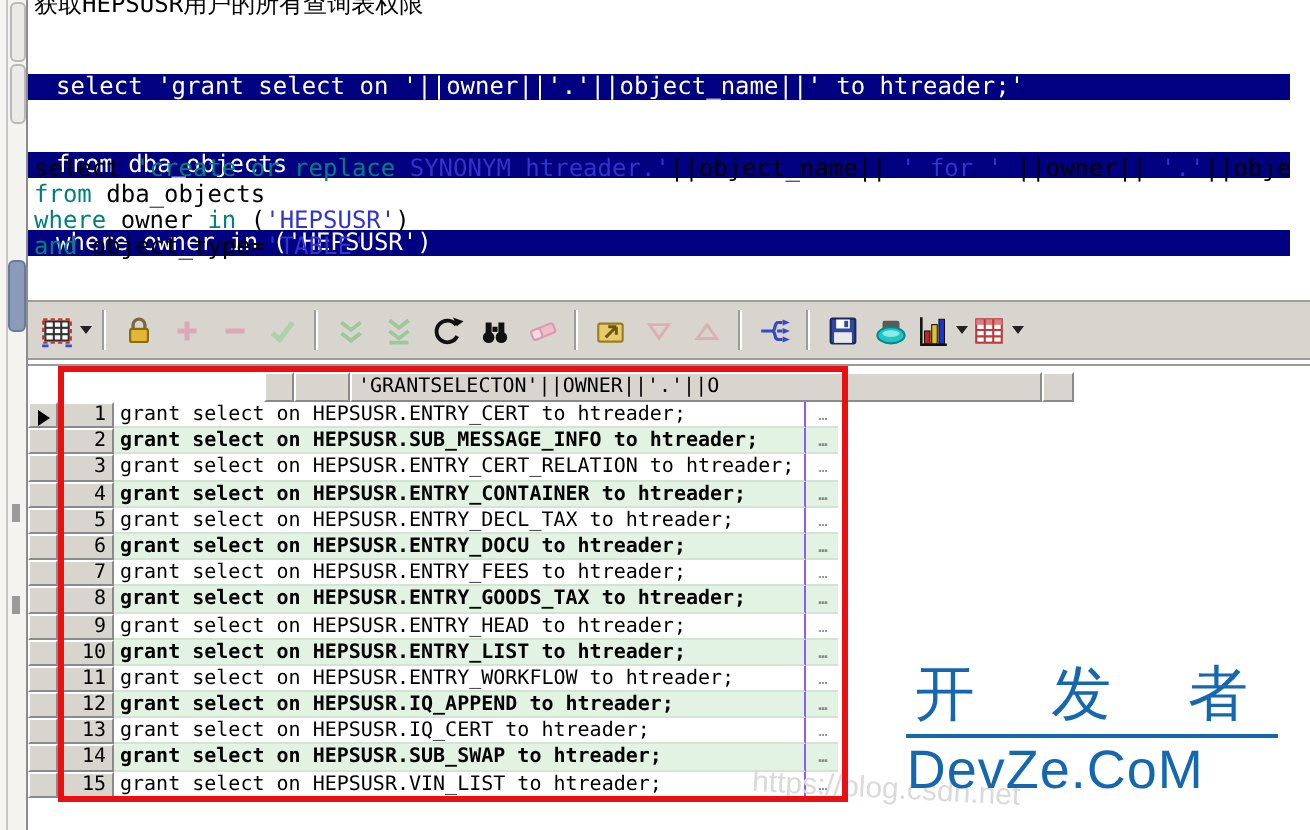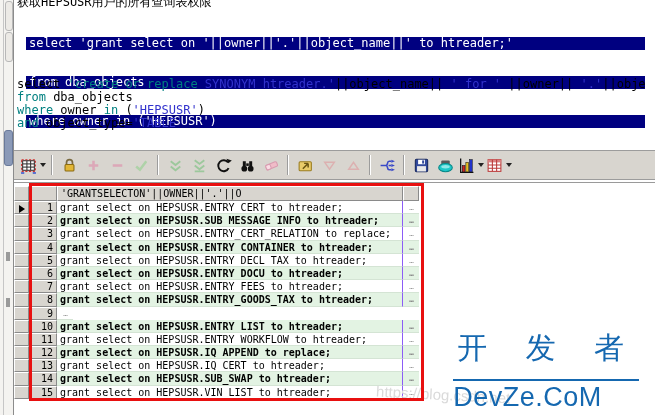--- a/index.html
+++ b/index.html
@@ -10,36 +10,36 @@
   .frag{position:absolute;left:5px;width:6px;height:28px;border:1px solid #b8b8b8;border-radius:3px;background:#eceae6;}
   .thumb{position:absolute;left:4px;top:130px;width:7px;height:34px;background:#8b9ab8;border:1px solid #6a7a9a;border-radius:3px;}
   .fragmark{position:absolute;left:6px;width:4px;height:9px;background:#9a9a9a;}
   
   .main{position:absolute;left:13px;top:0;right:0;bottom:0;border-left:1px solid #8c8c8c;background:#fff;}
   
   .editor{position:absolute;left:0;top:0;right:10px;height:150px;background:#fff;overflow:hidden;
     font-family:"DejaVu Sans Mono","Liberation Mono",monospace;font-size:12px;line-height:13px;white-space:pre;}
   .ed-title{position:absolute;top:-4px;left:3px;color:#000;}
   .sel-block{position:absolute;top:11px;left:0;right:0;}
-  .sel-line{background:var(--sel);color:#fff;height:13px;padding-left:3px;margin-left:12px;}
+  .sel-line{background:var(--sel);color:#fff;height:13px;padding-left:14px;}
   .sql2{position:absolute;top:78px;left:0;right:0;}
   .ed-line{height:13px;padding-left:3px;}
   .tok-plain{color:#000;}
   .tok-keyword{color:var(--kw);text-align:right;}
   .tok-string{color:var(--str);}
   
   .toolbar{position:absolute;left:0;right:0;top:150px;height:30px;background:var(--tbbg);
     border-top:1px solid #9c9c9c;border-bottom:1px solid #9c9c9c;display:flex;align-items:center;padding-left:5px;box-sizing:border-box;}
   .tbtn{height:22px;min-width:22px;display:flex;align-items:center;justify-content:center;margin:0 1px;}
   .tbtn svg{display:block;}
   .caret{width:0;height:0;border-left:3.5px solid transparent;border-right:3.5px solid transparent;border-top:4px solid #222;margin-left:3px;}
   .tsep{width:1px;height:20px;background:#9c9c9c;border-right:1px solid #fff;margin:0 4px;}
   
   .grid{position:absolute;left:0;right:0;top:182px;bottom:0;background:#fff;border-top:1px solid #9a9a9a;}
-  .ghead{display:flex;height:15px;margin-top:3px;}
+  .ghead{display:flex;height:15px;margin-top:3px;justify-content:center;}
   .gcell-gray{background:var(--tbbg);border-top:1px solid #fff;border-left:1px solid #fff;
     border-right:1px solid #8a8a8a;border-bottom:1px solid #8a8a8a;box-sizing:border-box;}
   .corner{width:15px;}
   .numhead{width:28px;}
   .datahead{width:346px;font-family:"DejaVu Sans Mono","Liberation Mono",monospace;font-size:10px;
     padding:1px 0 0 3px;white-space:pre;overflow:hidden;color:#000;}
   .endcap{width:16px;}
   .grow{display:flex;height:13.2px;}
   .c-sel{width:15px;}
   .c-num{width:28px;font-family:"DejaVu Sans Mono","Liberation Mono",monospace;font-size:10px;
@@ -52,21 +52,21 @@
   .green{background:var(--alt);font-weight:bold;}
   .mark{width:0;height:0;border-top:4px solid transparent;border-bottom:4px solid transparent;
     border-left:6px solid #000;margin:2.5px 0 0 4px;}
   
   .red-box{position:absolute;left:29px;top:183px;width:395px;height:218px;border:3px solid var(--ann);
     box-sizing:border-box;z-index:40;pointer-events:none;}
   .wm-url{position:absolute;left:376px;top:386px;color:#dadada;font-size:15px;white-space:nowrap;
     transform:rotate(3deg);z-index:5;}
   .logo{position:absolute;right:16px;top:330px;z-index:10;color:var(--logo);}
   .logo-cn{font-size:30px;letter-spacing:15px;line-height:36px;border-bottom:2px solid var(--logo);
-    padding:0 0 13px 4px;white-space:nowrap;}
+    padding:0 0 1px 4px;white-space:nowrap;}
   .logo-en{font-size:27px;line-height:33px;letter-spacing:0.5px;}
 </style>
 </head>
 <body>
 
 <div class="strip">
   <div class="strip-line"></div>
   <div class="frag" style="top:1px"></div>
   <div class="frag" style="top:32px"></div>
   <div class="thumb"></div>
@@ -232,21 +232,21 @@
         </div>
         <div class="grow">
           <div class="c-sel gcell-gray"></div>
           <div class="c-num gcell-gray">2</div>
           <div class="c-data green">grant select on HEPSUSR.SUB_MESSAGE_INFO to htreader;</div>
           <div class="c-dots green">...</div>
         </div>
         <div class="grow">
           <div class="c-sel gcell-gray"></div>
           <div class="c-num gcell-gray">3</div>
-          <div class="c-data">grant select on HEPSUSR.ENTRY_CERT_RELATION to replace;</div>
+          <div class="c-data">grant select on HEPSUSR.ENTRY_CERT_RELATION to htreader;</div>
           <div class="c-dots">...</div>
         </div>
         <div class="grow">
           <div class="c-sel gcell-gray"></div>
           <div class="c-num gcell-gray">4</div>
           <div class="c-data green">grant select on HEPSUSR.ENTRY_CONTAINER to htreader;</div>
           <div class="c-dots green">...</div>
         </div>
         <div class="grow">
           <div class="c-sel gcell-gray"></div>
@@ -268,38 +268,39 @@
         </div>
         <div class="grow">
           <div class="c-sel gcell-gray"></div>
           <div class="c-num gcell-gray">8</div>
           <div class="c-data green">grant select on HEPSUSR.ENTRY_GOODS_TAX to htreader;</div>
           <div class="c-dots green">...</div>
         </div>
         <div class="grow">
           <div class="c-sel gcell-gray"></div>
           <div class="c-num gcell-gray">9</div>
+          <div class="c-data">grant select on HEPSUSR.ENTRY_HEAD to htreader;</div>
           <div class="c-dots">...</div>
         </div>
         <div class="grow">
           <div class="c-sel gcell-gray"></div>
           <div class="c-num gcell-gray">10</div>
           <div class="c-data green">grant select on HEPSUSR.ENTRY_LIST to htreader;</div>
           <div class="c-dots green">...</div>
         </div>
         <div class="grow">
           <div class="c-sel gcell-gray"></div>
           <div class="c-num gcell-gray">11</div>
           <div class="c-data">grant select on HEPSUSR.ENTRY_WORKFLOW to htreader;</div>
           <div class="c-dots">...</div>
         </div>
         <div class="grow">
           <div class="c-sel gcell-gray"></div>
           <div class="c-num gcell-gray">12</div>
-          <div class="c-data green">grant select on HEPSUSR.IQ_APPEND to replace;</div>
+          <div class="c-data green">grant select on HEPSUSR.IQ_APPEND to htreader;</div>
           <div class="c-dots green">...</div>
         </div>
         <div class="grow">
           <div class="c-sel gcell-gray"></div>
           <div class="c-num gcell-gray">13</div>
           <div class="c-data">grant select on HEPSUSR.IQ_CERT to htreader;</div>
           <div class="c-dots">...</div>
         </div>
         <div class="grow">
           <div class="c-sel gcell-gray"></div>

